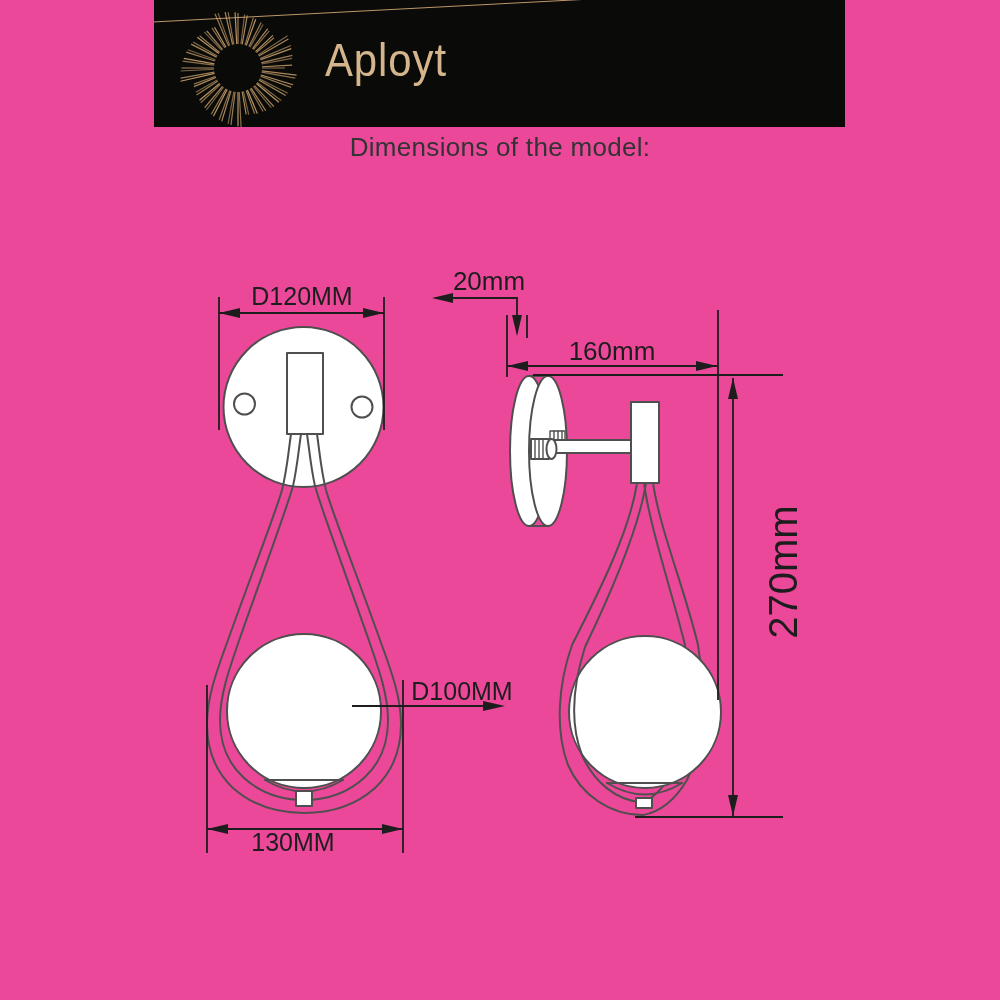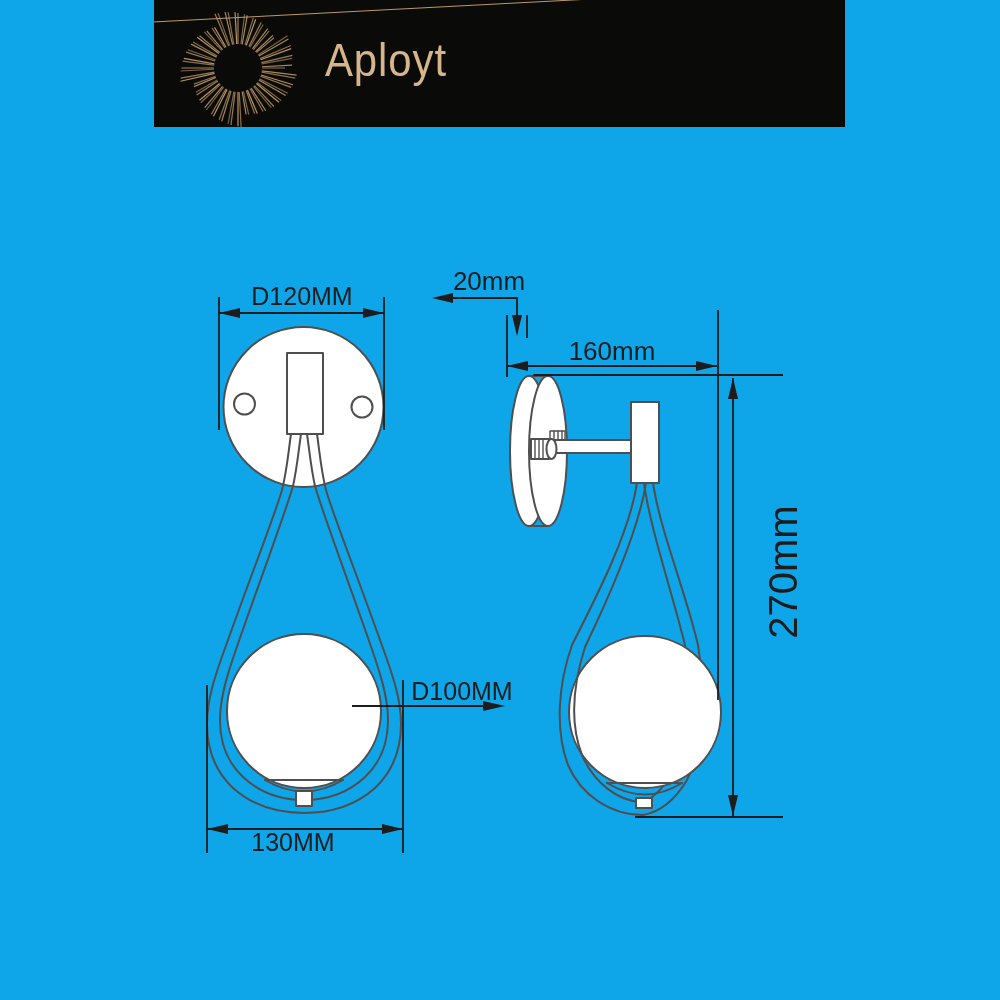--- a/index.html
+++ b/index.html
@@ -3,21 +3,21 @@
 <meta charset="utf-8">
 <style>
   :root{
     --line-color:#4f4f4f;
     --dim-color:#1d1d1d;
     --gold:#c7a06c;
     --brand-color:#d4b58c;
     --banner-bg:#0a0a08;
   }
   html,body{margin:0;padding:0;background:#fff;}
-  .page{position:relative;width:1000px;height:1000px;background:#0ea5e9;overflow:hidden;
+  .page{position:relative;width:1000px;height:1000px;background:#ec4899;overflow:hidden;
         font-family:"Liberation Sans",sans-serif;}
   .banner{position:absolute;left:154px;top:0;width:691px;height:127px;background:var(--banner-bg);}
   .banner svg{display:block;}
   .title-block{position:absolute;left:0;top:133px;width:1000px;text-align:center;
                color:#333;font-size:26px;font-weight:500;line-height:29px;letter-spacing:.3px;}
   .drawing{position:absolute;left:0;top:0;}
   .outline{stroke:var(--line-color);stroke-width:2;fill:none;stroke-linejoin:round;stroke-linecap:round;}
   .outline-f{stroke:var(--line-color);stroke-width:2;fill:#fff;stroke-linejoin:round;}
   .thin{stroke-width:1.4;}
   .dim{stroke:var(--dim-color);stroke-width:1.8;fill:none;}
@@ -120,20 +120,21 @@
           <line x1="705" y1="-15" x2="250.9440832773139" y2="-649.2185936166813" stroke="#c7a06c" stroke-width="4.15" opacity="0.95"></line>
           <line x1="705" y1="-15" x2="346.04416786859525" y2="-707.4960004063928" stroke="#c7a06c" stroke-width="4.6" opacity="0.95"></line>
           <line x1="705" y1="-15" x2="448.48401554390523" y2="-751.6135687852353" stroke="#c7a06c" stroke-width="5.05" opacity="0.95"></line>
           <line x1="705" y1="-15" x2="556.1689836062945" y2="-780.6692030891778" stroke="#c7a06c" stroke-width="5.5" opacity="0.95"></line>
         </g>
       <text class="brand-text" x="171" y="76" textLength="122" lengthAdjust="spacingAndGlyphs">Aployt</text>
     </svg>
   </div>
 
   <div class="title-block">
+    <div>Dimensions of the model:</div>
   </div>
 
   <svg class="drawing" width="1000" height="1000" viewBox="0 0 1000 1000">
 
     <g>
       <circle class="outline-f" cx="303.5" cy="407" r="80"></circle>
       <circle class="outline" cx="244.5" cy="404" r="10.5"></circle>
       <circle class="outline" cx="362" cy="407" r="10.5"></circle>
       <rect class="outline-f" x="287" y="353" width="36" height="81"></rect>
 

